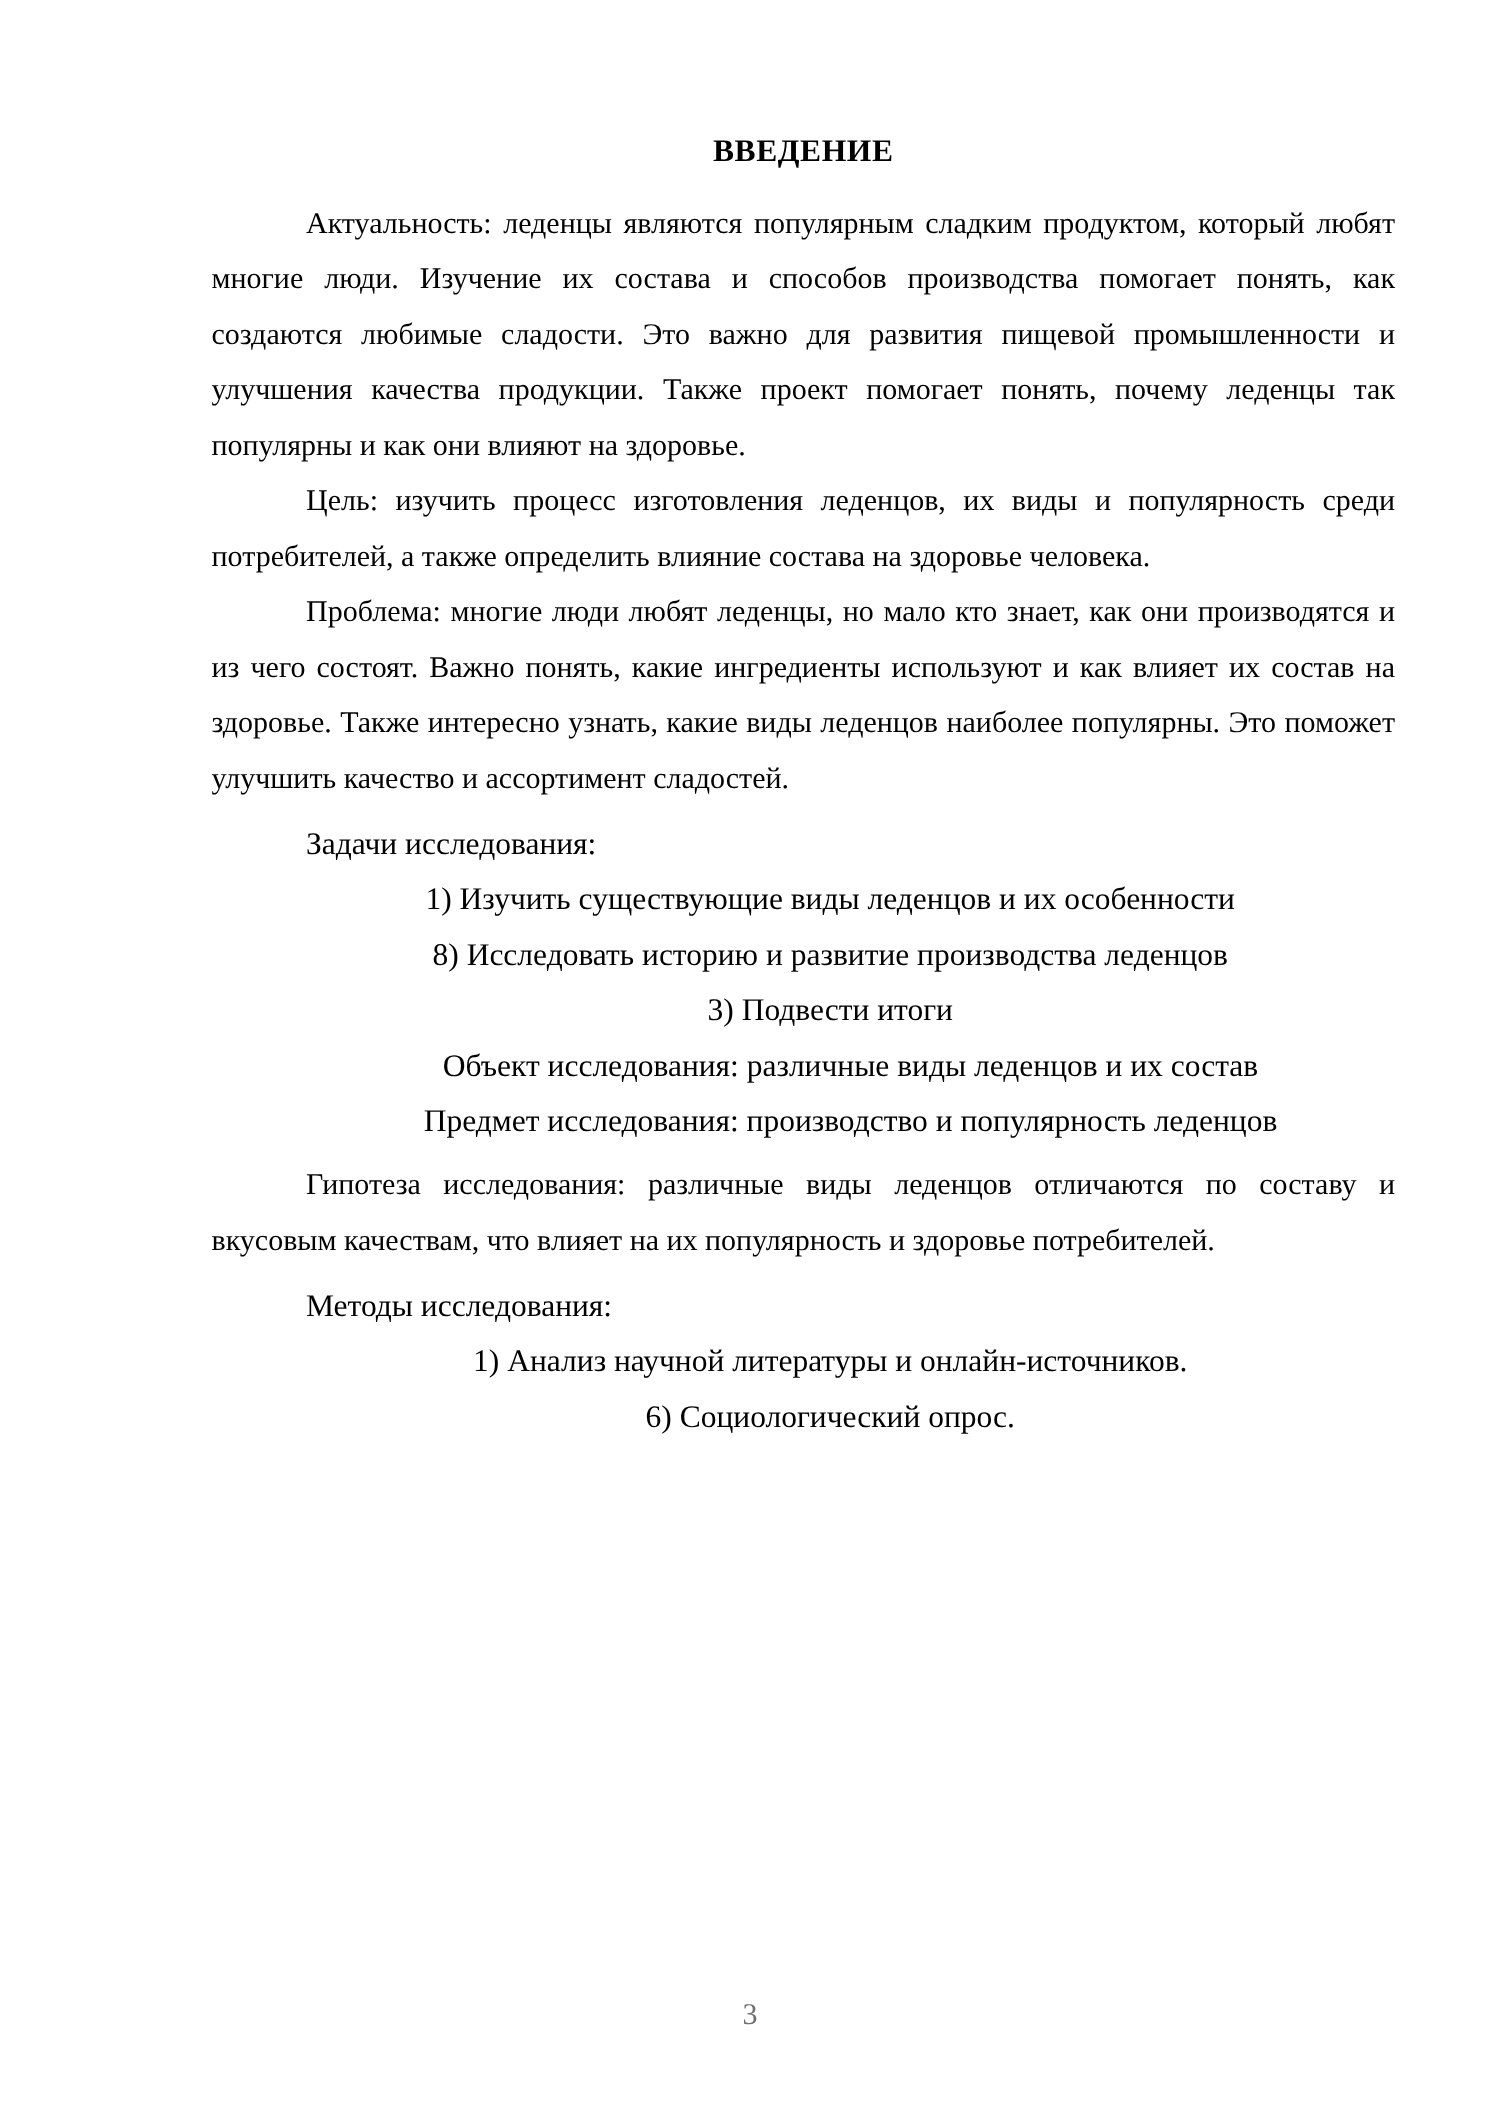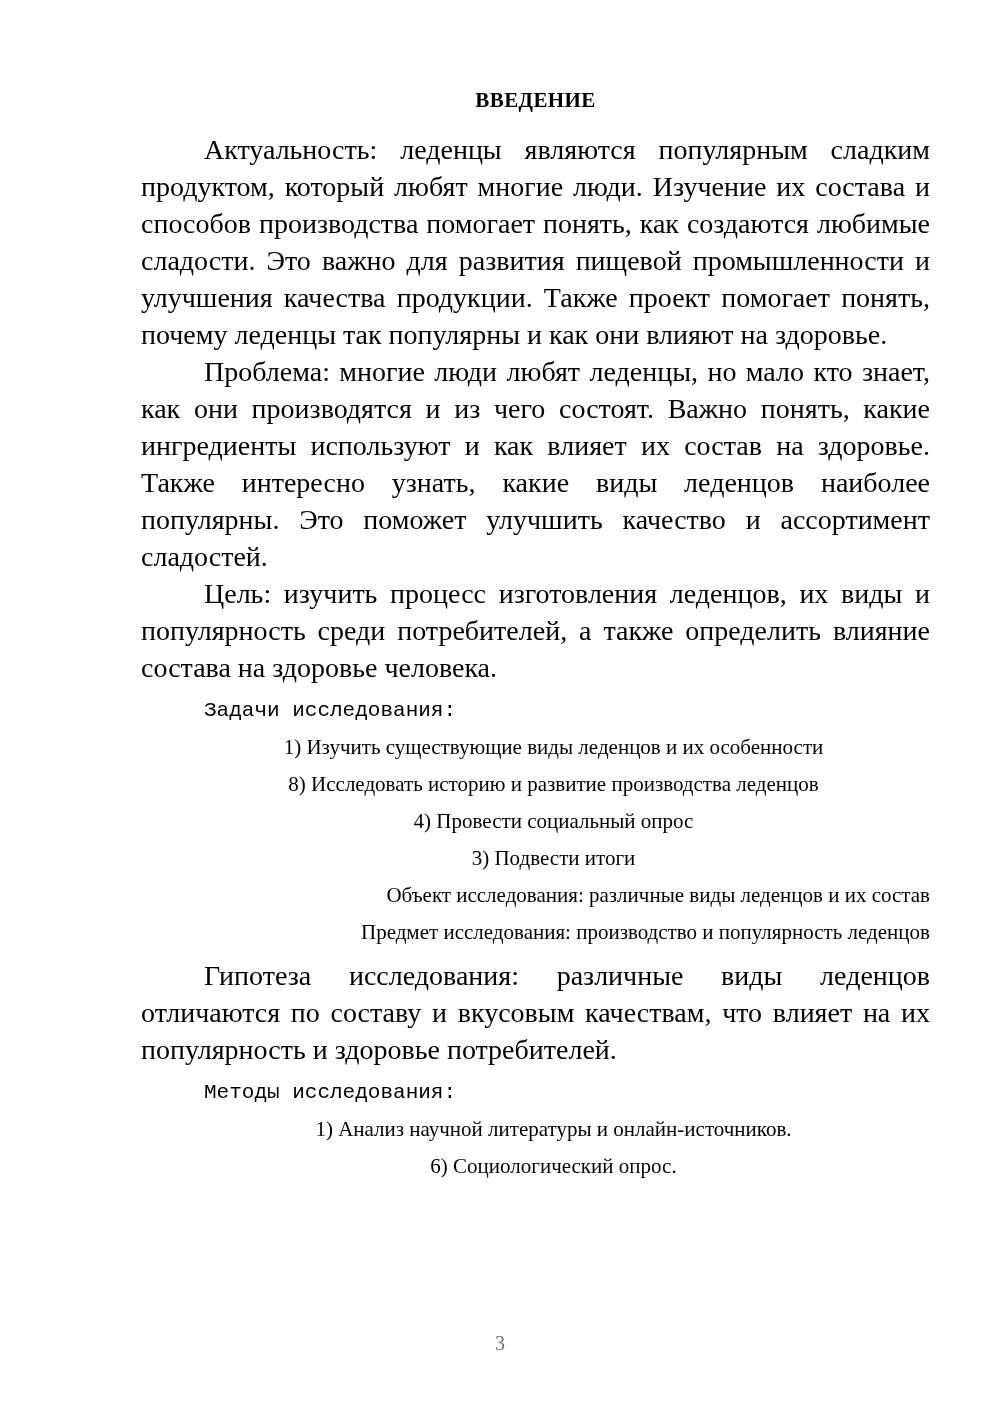--- a/index.html
+++ b/index.html
@@ -30,58 +30,57 @@
   }
   .doc-title {
     font-size: 21px;
     font-weight: bold;
     text-align: center;
     letter-spacing: 0.4px;
     line-height: 1.15;
     margin: 0 0 19px 0;
   }
   .para {
-    font-size: 28px;
+    font-size: 20px;
     line-height: 37px;
     text-align: justify;
     text-justify: inter-word;
     text-indent: 63px;
     margin: 0;
     hyphens: none;
   }
   
   .para + .para { margin-top: 0; }
 
   .block-label {
     font-size: 21px;
     line-height: 37px;
     margin: 0;
     padding-left: 63px;
     text-align: left;
-    font-family: Liberation Mono, monospace;
   }
   .list {
     list-style: none;
     margin: 0;
     padding: 0;
   }
   .list-item {
     font-size: 21px;
     line-height: 37px;
     margin: 0;
     padding-left: 36px;
     text-align: center;
     white-space: nowrap;
   }
   .sub-line {
     font-size: 21px;
     line-height: 37px;
     margin: 0;
     padding-left: 63px;
-    text-align: right;
+    text-align: center;
   }
   .spacer-xs { height: 6px; }
 
   .page-number {
     position: absolute;
     left: 0;
     right: 0;
     top: 1330px;
     text-align: center;
     font-size: 20px;
@@ -93,32 +92,31 @@
 <body>
 
 <div class="page">
 
   <div class="content">
 
     <h1 class="doc-title">ВВЕДЕНИЕ</h1>
 
     <p class="para">Актуальность: леденцы являются популярным сладким продуктом, который любят многие люди. Изучение их состава и способов производства помогает понять, как создаются любимые сладости. Это важно для развития пищевой промышленности и улучшения качества продукции. Также проект помогает понять, почему леденцы так популярны и как они влияют на здоровье.</p>
 
+    <p class="para">Цель: изучить процесс изготовления леденцов, их виды и популярность среди потребителей, а также определить влияние состава на здоровье человека.</p>
+
     <p class="para">Проблема: многие люди любят леденцы, но мало кто знает, как они производятся и из чего состоят. Важно понять, какие ингредиенты используют и как влияет их состав на здоровье. Также интересно узнать, какие виды леденцов наиболее популярны. Это поможет улучшить качество и ассортимент сладостей.</p>
-
-    <p class="para">Цель: изучить процесс изготовления леденцов, их виды и популярность среди потребителей, а также определить влияние состава на здоровье человека.</p>
 
     <div class="spacer-xs"></div>
 
     <p class="block-label">Задачи исследования:</p>
 
     <ul class="list">
       <li class="list-item">1) Изучить существующие виды леденцов и их особенности</li>
       <li class="list-item">8) Исследовать историю и развитие производства леденцов</li>
-      <li class="list-item">4) Провести социальный опрос</li>
       <li class="list-item">3) Подвести итоги</li>
     </ul>
 
     <p class="sub-line">Объект исследования: различные виды леденцов и их состав</p>
 
     <p class="sub-line">Предмет исследования: производство и популярность леденцов</p>
 
     <div class="spacer-xs"></div>
 
     <p class="para">Гипотеза исследования: различные виды леденцов отличаются по составу и вкусовым качествам, что влияет на их популярность и здоровье потребителей.</p>

